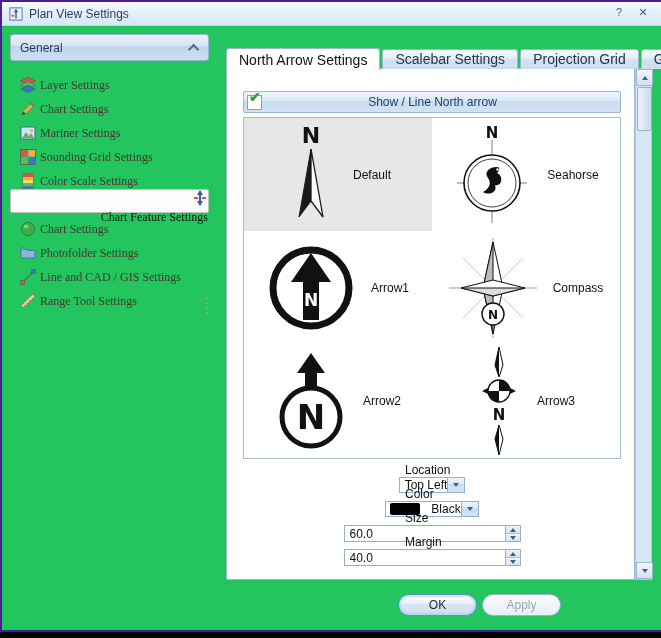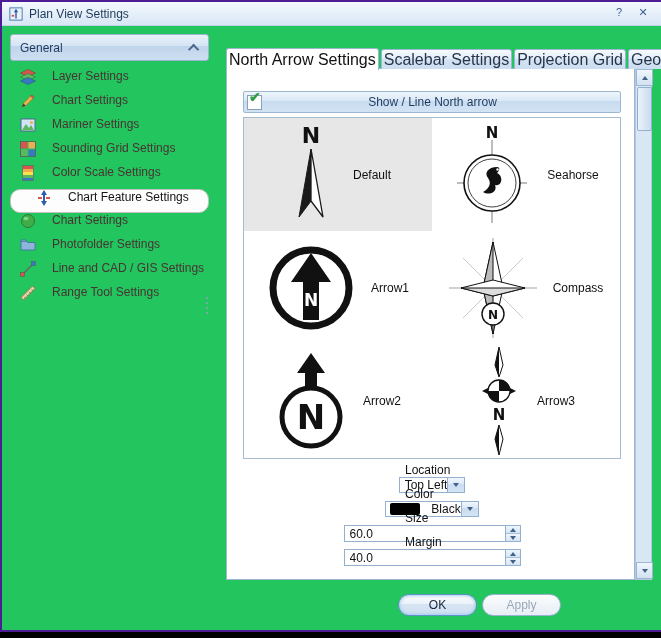--- a/index.html
+++ b/index.html
@@ -33,42 +33,42 @@
     height:25px;border:1px solid #9cb4d0;border-radius:3px;
     background:linear-gradient(#eaf2fb,#d4e3f3 45%,#c0d4ea 46%,#cddff2);
     display:flex;align-items:center;padding:0 9px;color:#1e3a5f;
   }
   .chev-up{
     width:6px;height:6px;border-left:2px solid #4a678c;border-top:2px solid #4a678c;
     transform:rotate(45deg) translateY(2px);margin-left:auto;
   }
   .side-items{margin-top:8px;}
   .side-item{
-    height:24px;display:flex;align-items:flex-start;gap:16px;
-    padding-left:10px;color:#4a3333;
+    height:24px;display:flex;align-items:flex-end;gap:4px;
+    padding-left:10px;color:#4a3333;font-family:Liberation Serif, serif;
   }
   .side-item.selected{
-    background:#fdfdfd;border:1px solid #c2c2c2;border-radius:10px;
-    height:22px;padding-left:25px;color:#141414;
+    background:#fdfdfd;border:1px solid #c2c2c2;border-radius:2px;
+    height:22px;padding-left:9px;color:#141414;flex-direction:column;
   }
   .s-icon{width:16px;height:16px;flex:none;}
   .splitter-dots{
     position:absolute;left:204px;top:295px;display:flex;flex-direction:column;gap:3px;
   }
   .splitter-dots i{width:2px;height:2px;border-radius:50%;background:#8ea3bc;}
   
   .tabs{
     position:absolute;left:224px;top:46px;height:21px;display:flex;
     align-items:flex-end;z-index:3;
   }
   .tab{
-    height:19px;line-height:19px;padding:0 2px;margin-right:2px;
+    height:19px;line-height:19px;padding:0 12px;margin-right:2px;
     background:linear-gradient(#f7fbfe,#e2edf8 45%,#d3e3f2 46%,#cbddf0);
     border:1px solid #9db6d2;border-bottom:none;border-radius:3px 3px 0 0;
-    color:#28344a;font-size:16px;white-space:nowrap;
+    color:#28344a;font-size:14px;white-space:nowrap;
   }
   .tab.active{
     height:21px;line-height:22px;background:#fff;color:#111;margin-bottom:-1px;
   }
   
   .content{
     position:absolute;left:224px;top:66px;width:407px;height:510px;
     background:#fff;border:1px solid #9db6d2;z-index:1;
   }
   .toggle-bar{

